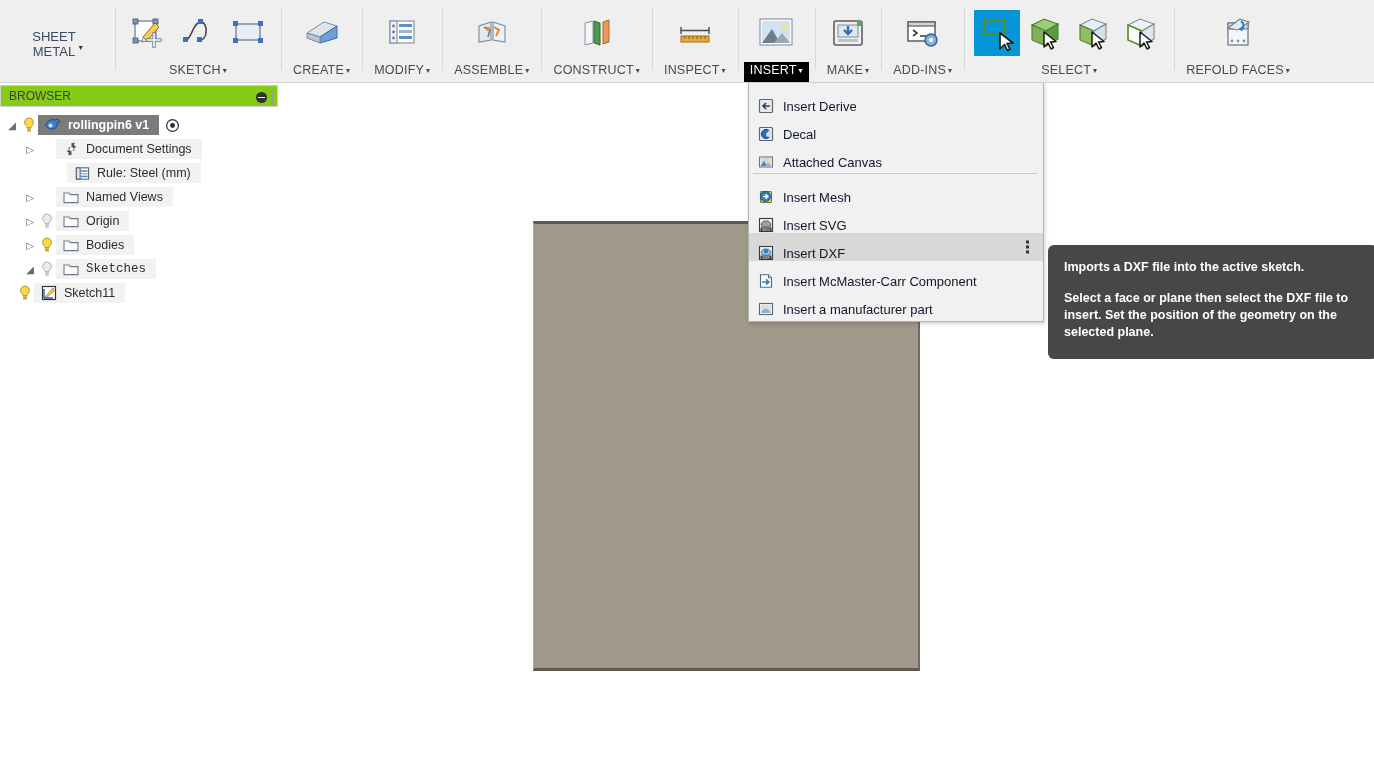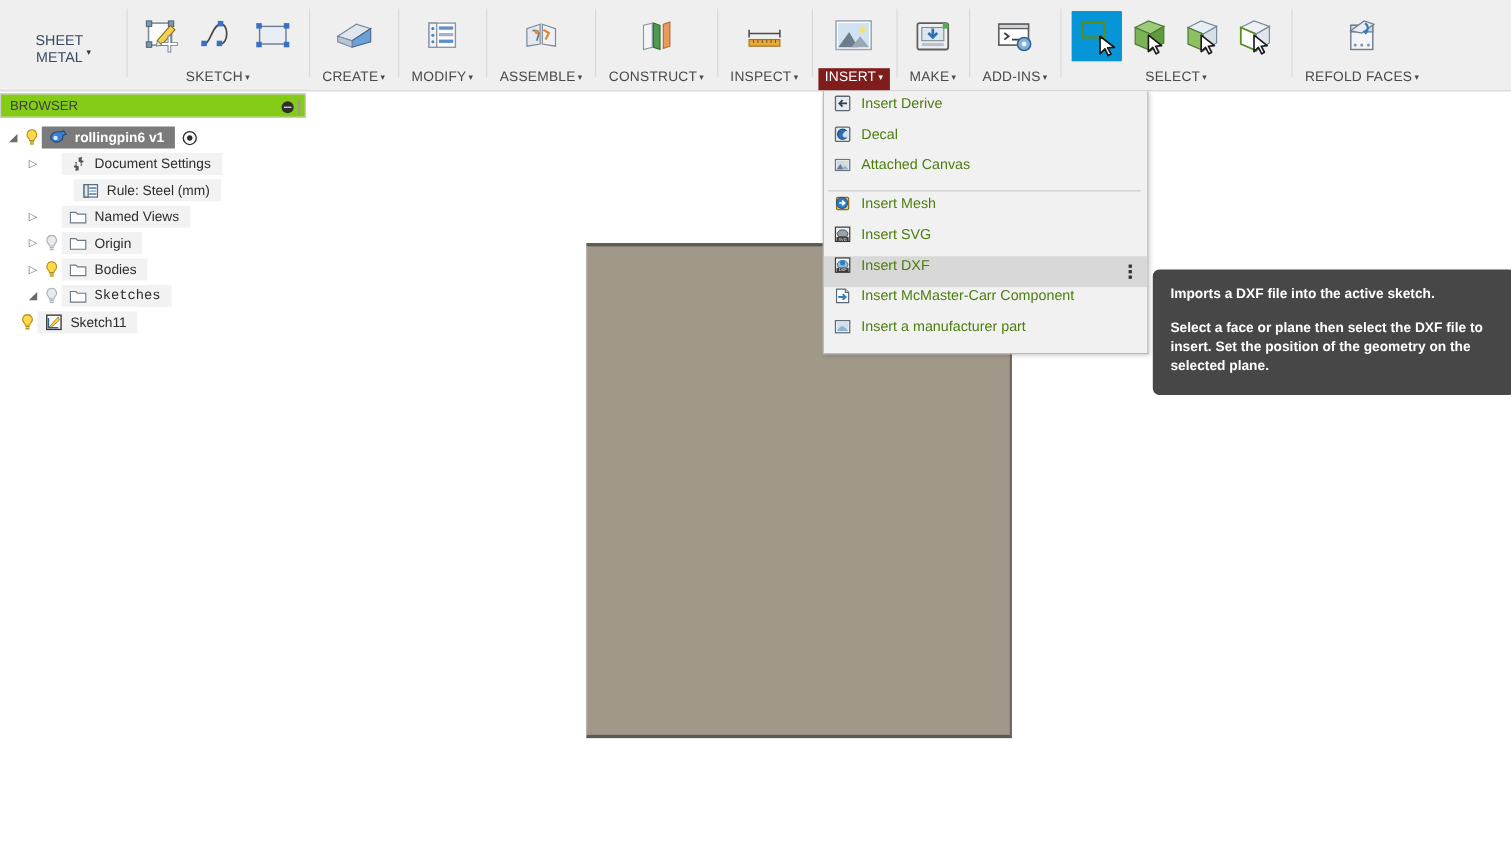--- a/index.html
+++ b/index.html
@@ -71,21 +71,21 @@
     line-height: 17px;
     text-align: center;
     font-size: 12.5px;
     color: #4a4a4a;
     letter-spacing: 0.2px;
     white-space: nowrap;
     padding: 0 6px;
   }
   .rb-label .caret { font-size: 8px; position: relative; top: -1px; margin-left: 2px; }
   .rb-label.active {
-    background: #7f1d1d;
+    background: #000000;
     color: #ffffff;
   }
   .rb-btn {
     width: 46px; height: 46px;
     display: flex; align-items: center; justify-content: center;
     border: 1px solid transparent;
     border-radius: 1px;
   }
   .rb-btn.selected { background: #0696d7; }
 
@@ -171,24 +171,24 @@
     width: 296px;
     background: #f1f1f1;
     border: 1px solid #b4b4b4;
     border-top: none;
     box-shadow: 1px 2px 4px rgba(0,0,0,0.18);
     padding: 3px 0 4px 0;
     z-index: 40;
   }
   .mitem {
     height: 28px;
-    display: flex; align-items: flex-start;
+    display: flex; align-items: flex-end;
     padding-left: 6px;
     font-size: 13px;
-    color: #4d7c0f;
+    color: #0f172a;
     position: relative;
   }
   .mitem.hover { background: #d8d8d8; }
   .micon {
     width: 22px; flex: 0 0 22px;
     display: flex; align-items: center; justify-content: center;
     margin-right: 6px;
   }
   .msep {
     height: 1px; background: #c9c9c9;

